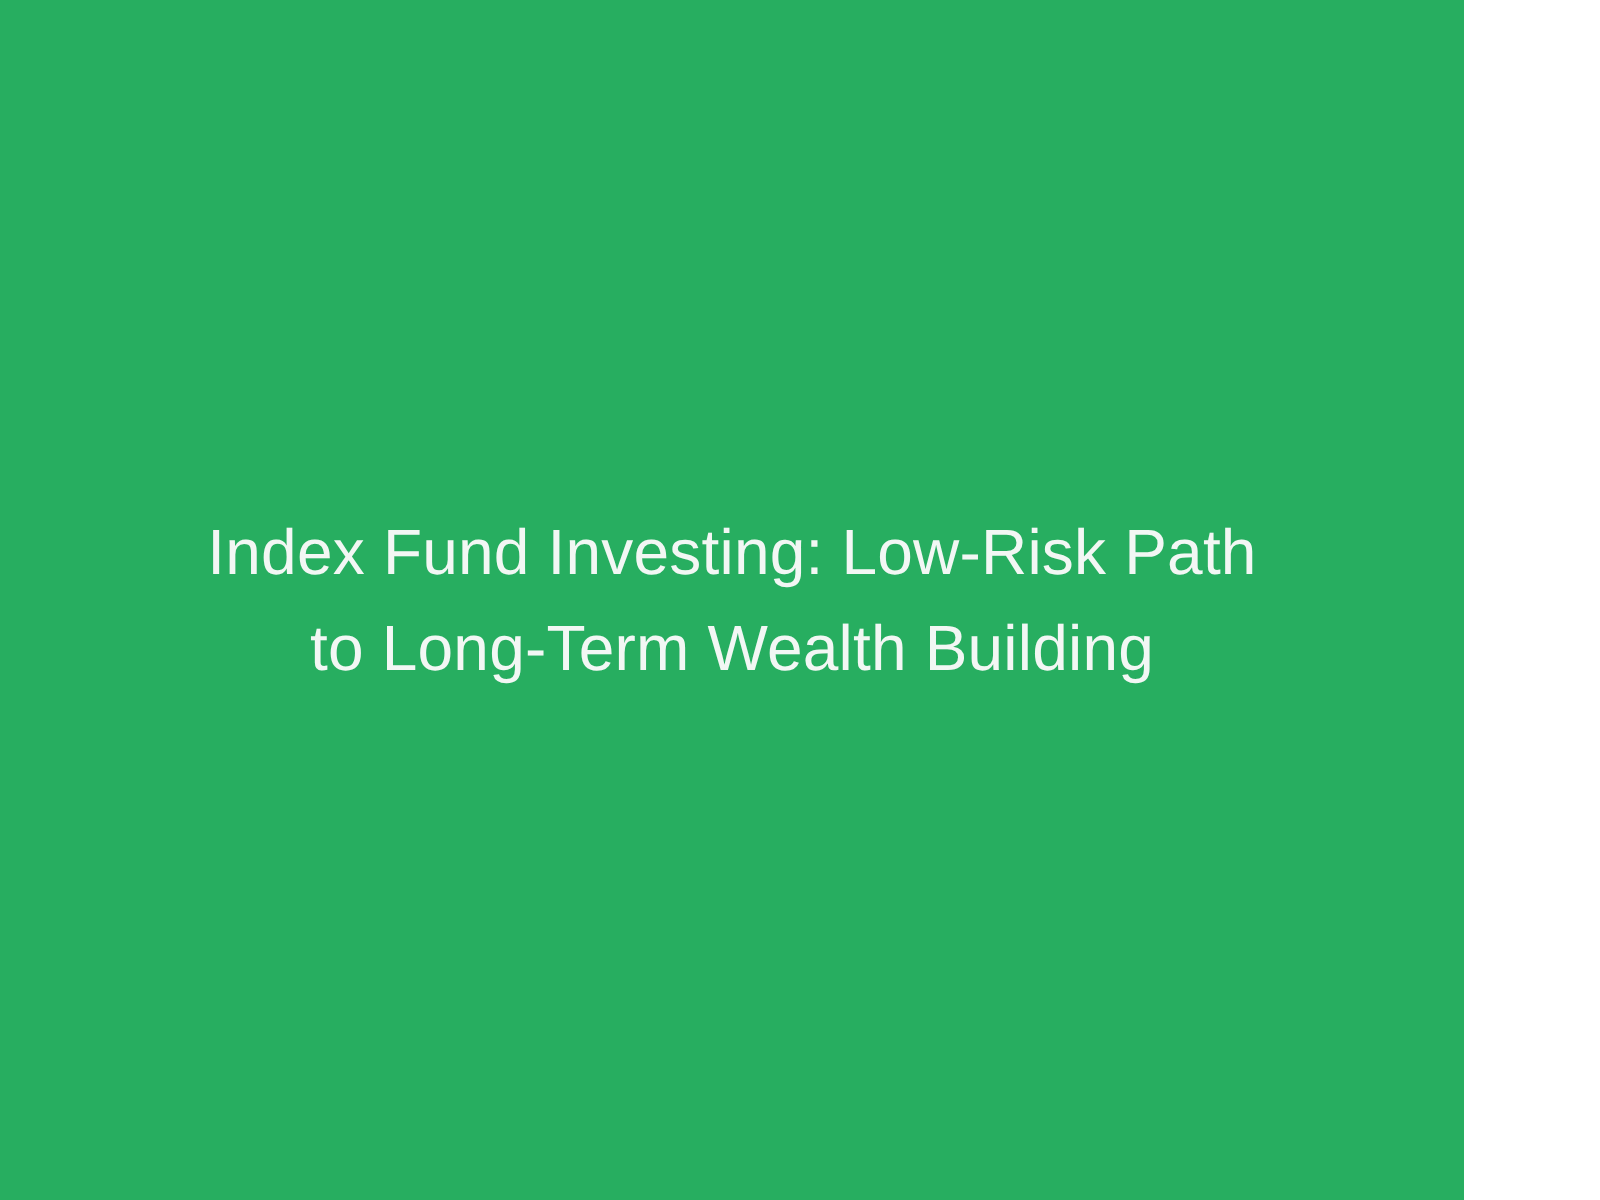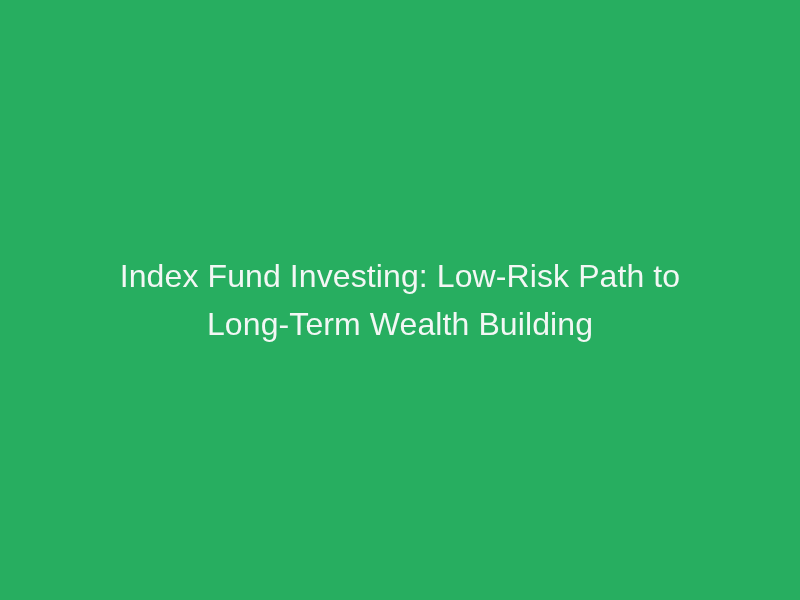--- a/index.html
+++ b/index.html
@@ -43,17 +43,17 @@
     display: -webkit-box;
     -webkit-line-clamp: 2;
     -webkit-box-orient: vertical;
     overflow: hidden;
     max-height: 96px;
   }
 </style>
 </head>
 <body>
 
-<div id="card" style="background: rgb(39, 174, 96); width: 800px; height: 600px;">
+<div id="card" style="background: rgb(39, 174, 96); width: 732px; height: 600px;">
 
   <h1 id="title" style="color: rgb(242, 247, 244); font-size: 32px; line-height: 48px; max-height: 96px; -webkit-line-clamp: 2; text-align: center;">Index Fund Investing: Low-Risk Path to Long-Term Wealth Building</h1>
 
 </div>
 
 </body></html>

